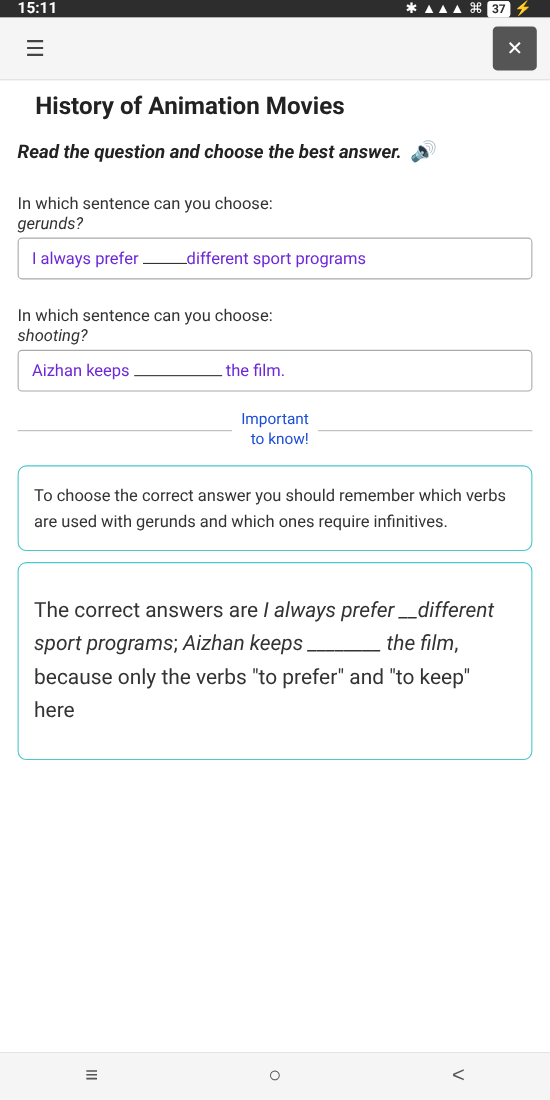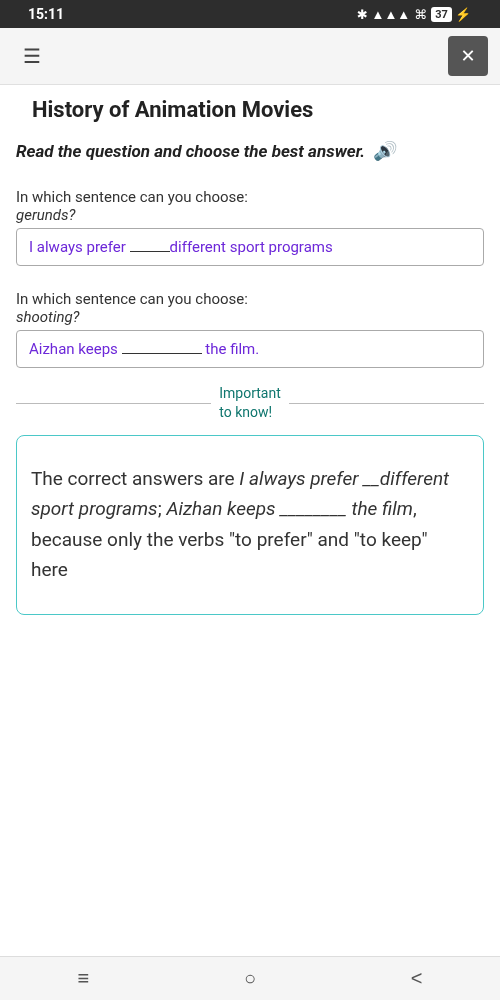--- a/index.html
+++ b/index.html
@@ -18,22 +18,22 @@
       overflow-x: hidden;
     }
 
     
     .status-bar {
       background: #2d2d2d;
       color: #fff;
       display: flex;
       align-items: center;
       justify-content: space-between;
-      padding: 4px 28px;
-      height: 28px;
+      padding: 4px 16px;
+      height: 16px;
     }
     .status-bar .time {
       font-size: 14px;
       font-weight: bold;
     }
     .status-icons {
       display: flex;
       align-items: center;
       gap: 4px;
       font-size: 13px;
@@ -131,23 +131,23 @@
       align-items: center;
       margin: 16px 0 12px 0;
       gap: 8px;
     }
     .divider-line {
       flex: 1;
       height: 1px;
       background: #bbb;
     }
     .divider-label {
-      text-align: left;
+      text-align: right;
       font-size: 14px;
-      color: #0f766e;
+      color: #1d4ed8;
       white-space: nowrap;
       line-height: 1.4;
     }
 
     
     .info-box {
       border: 1.5px solid #4bc8c8;
       border-radius: 8px;
       padding: 14px 14px;
       font-size: 15px;
@@ -268,20 +268,23 @@
 
   <div class="divider-section">
     <div class="divider-line"></div>
     <div class="divider-label">
       <span>Important</span><br>
       <span>to know!</span>
     </div>
     <div class="divider-line"></div>
   </div>
 
+  <div class="info-box">
+    <span>To choose the correct answer you should remember which verbs are used with gerunds and which ones require infinitives.</span>
+  </div>
 
 
   <div class="explanation-box">
     <span>The correct answers are <em>I always prefer __different sport programs</em>; <em>Aizhan keeps ________ the film</em>, because only the verbs "to prefer" and "to keep" here</span>
   </div>
 
 </div>
 
 <div class="bottom-nav">
   <button class="bottom-nav-btn">

